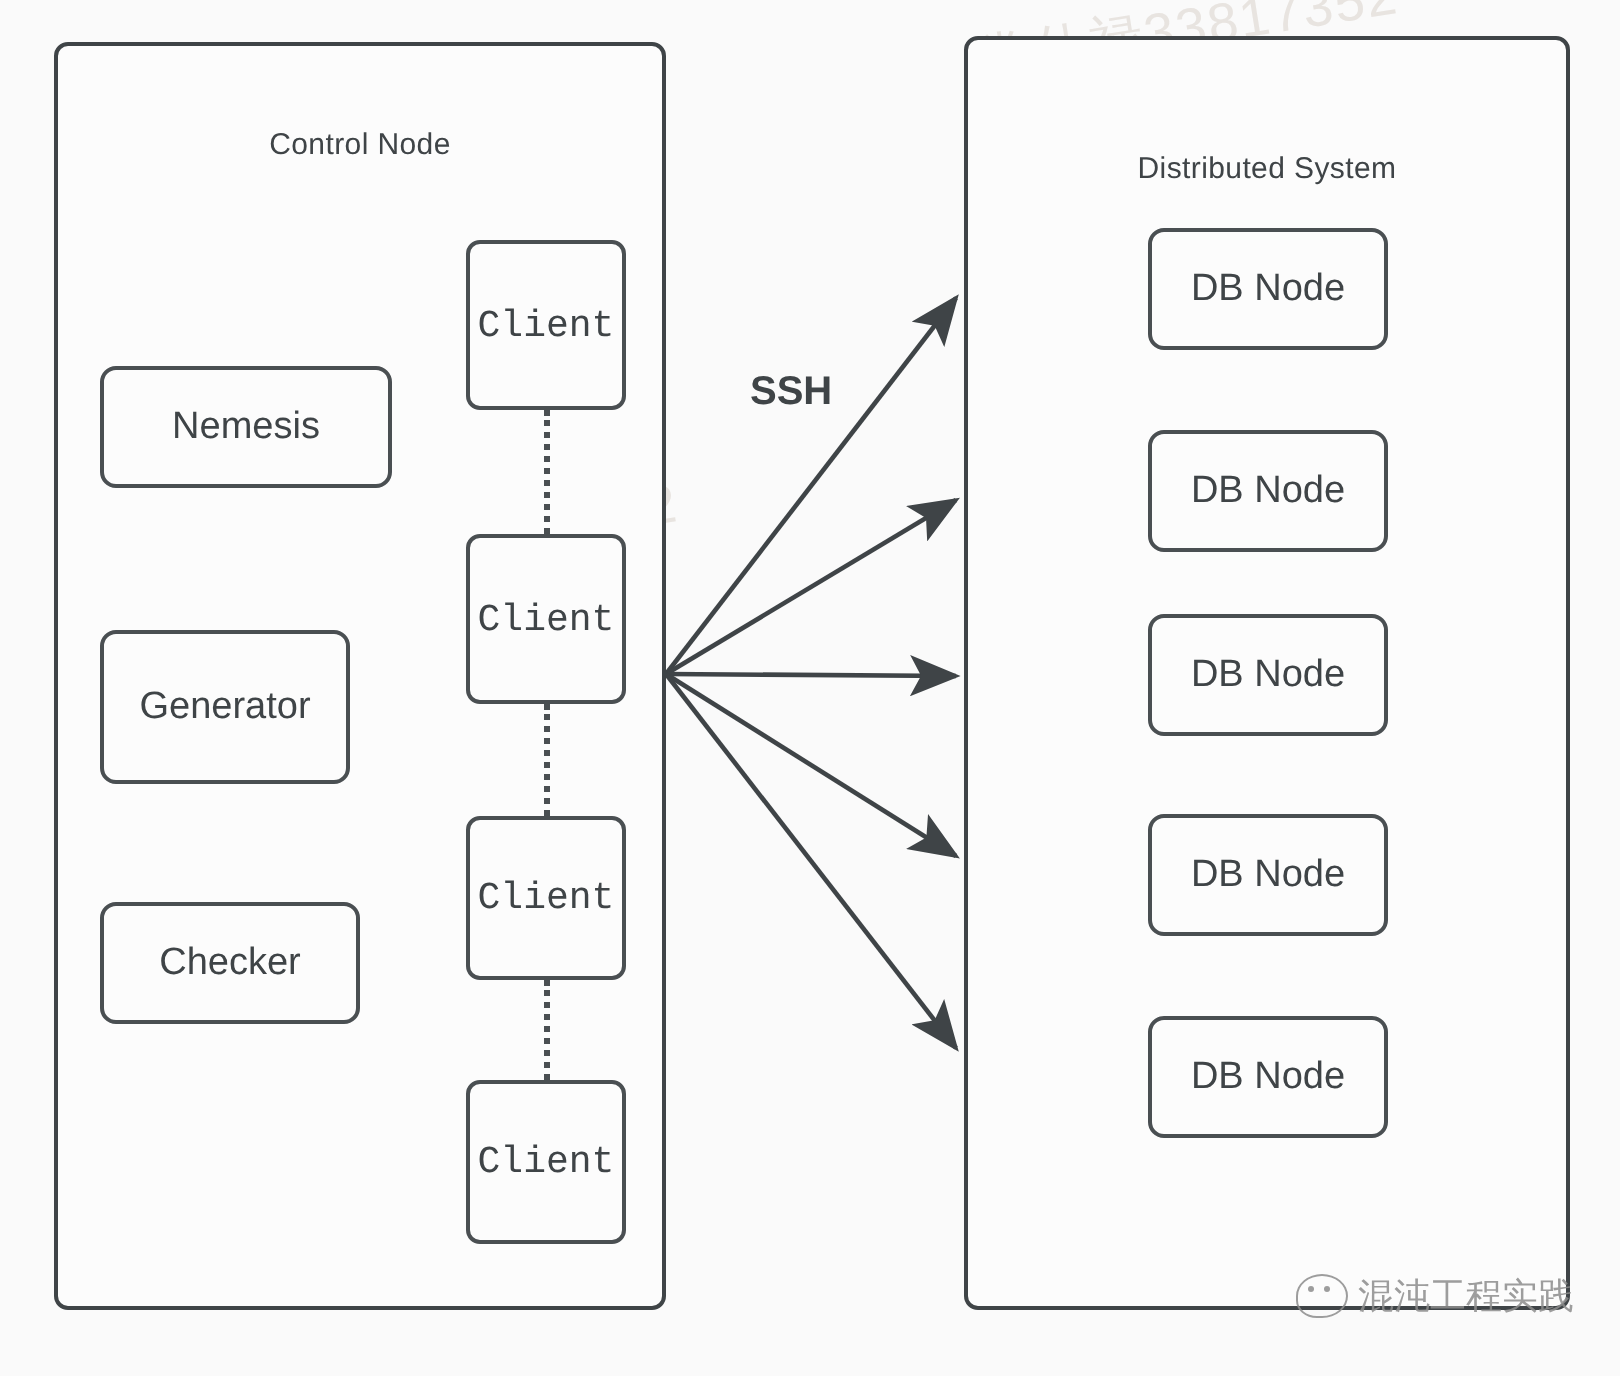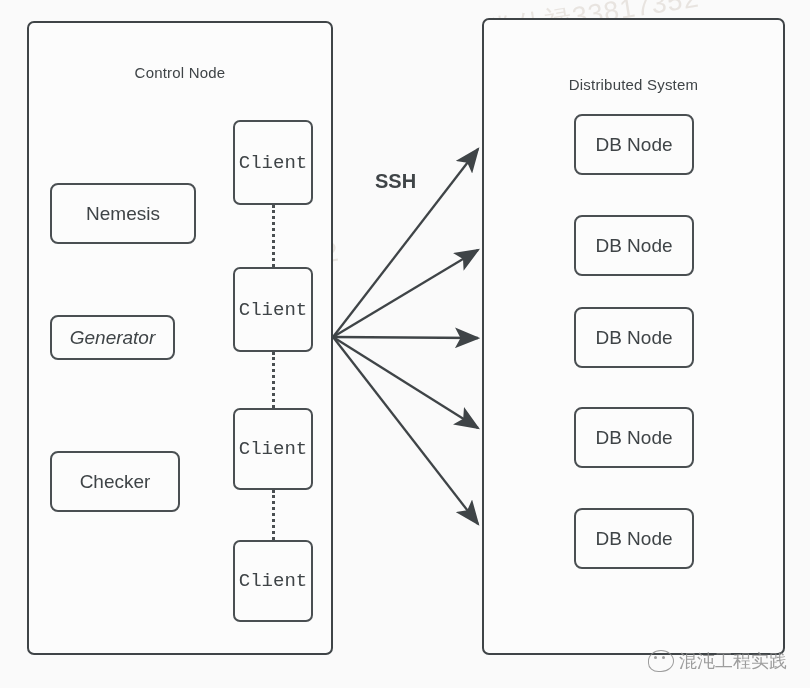--- a/index.html
+++ b/index.html
@@ -67,41 +67,41 @@
     width: 810px;
     height: 688px;
     pointer-events: none;
   }
   .ssh-label {
     position: absolute;
     font-size: 20px;
     font-weight: bold;
     color: #3f4447;
     white-space: nowrap;
+    margin-top: 15px;
   }
   
   .watermark {
     position: absolute;
     color: #e8e4e0;
     font-size: 27px;
     white-space: nowrap;
     transform: rotate(-9deg);
     user-select: none;
     letter-spacing: 1px;
   }
   .footer-mark {
     position: absolute;
     display: flex;
     align-items: center;
     gap: 5px;
     color: #8d8d8d;
     font-size: 18px;
     white-space: nowrap;
     opacity: 0.85;
-    margin-top: 13px;
   }
   .footer-mark .wechat-glyph {
     display: inline-block;
     width: 24px;
     height: 20px;
     border: 1.6px solid #8d8d8d;
     border-radius: 50% 50% 50% 40%;
     position: relative;
   }
   .footer-mark .wechat-glyph::before,
@@ -126,21 +126,21 @@
   <div class="watermark" style="left:128px; top:250px;">常仕禄33817352</div>
   <div class="watermark" style="left:486px; top:513px;">常仕禄33817352</div>
 
   <div class="group-box" style="left:27px; top:21px; width:306px; height:634px;">
     <div class="group-title" style="top:41px; left:0;">Control Node</div>
   </div>
 
   <div class="node" style="left:50px; top:183px; width:146px; height:61px;">
     <span>Nemesis</span>
   </div>
-  <div class="node" style="left:50px; top:315px; width:125px; height:45px;font-style:italic;">
+  <div class="node" style="left:50px; top:315px; width:125px; height:77px;">
     <span>Generator</span>
   </div>
   <div class="node" style="left:50px; top:451px; width:130px; height:61px;">
     <span>Checker</span>
   </div>
 
   <div class="node client" style="left:233px; top:120px; width:80px; height:85px;">
     <span>Client</span>
   </div>
   <div class="dotted-link" style="left:272px; top:205px; height:62px;"></div>

